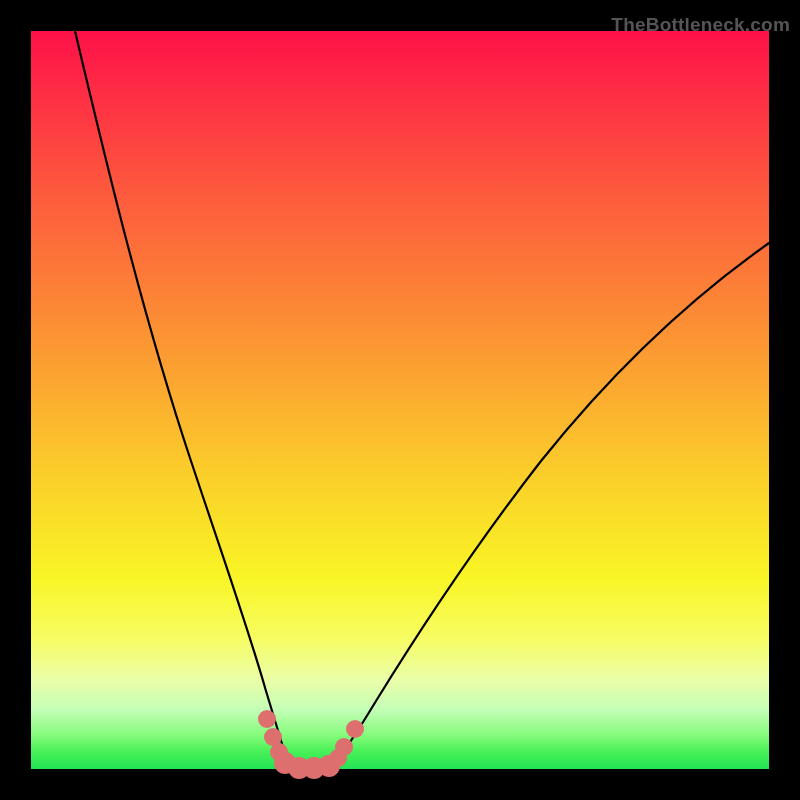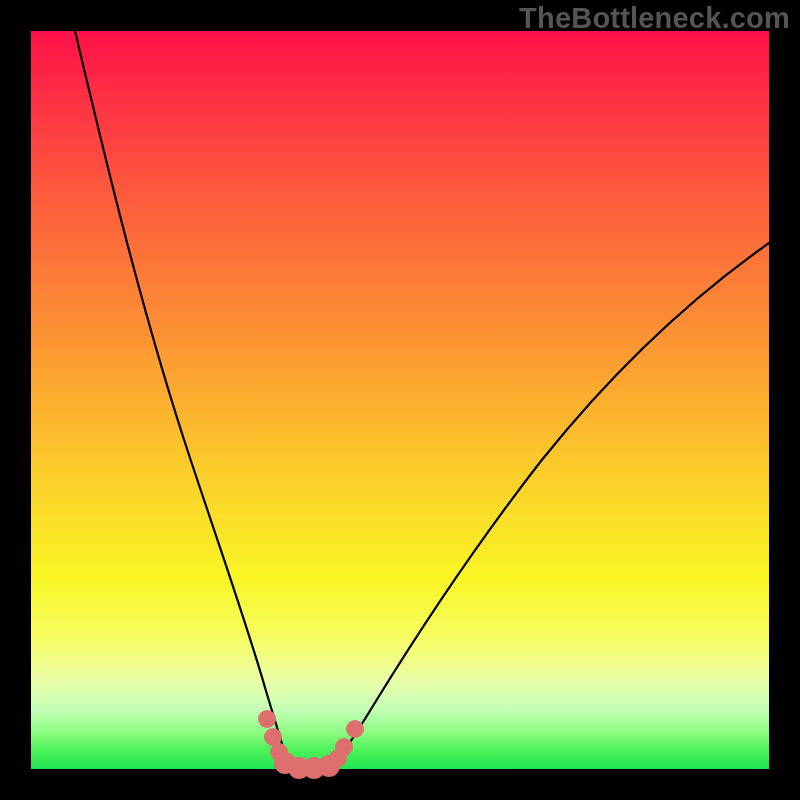--- a/index.html
+++ b/index.html
@@ -35,24 +35,24 @@
       #f7fd60 82%,
       #eafea9 88%,
       #c3feb6 92%,
       #83fb7a 95.5%,
       #4bf158 97.5%,
       #23e454 100%
     );
   }
   .watermark {
     position: absolute;
-    top: 2px;
+    top: 14px;
     right: 10px;
     color: #555;
-    font-size: 29px;
+    font-size: 19px;
     font-weight: 600;
     letter-spacing: 0.2px;
     text-align: right;
   }
   svg.curves {
     position: absolute;
     left: 0;
     top: 0;
     width: 738px;
     height: 738px;

